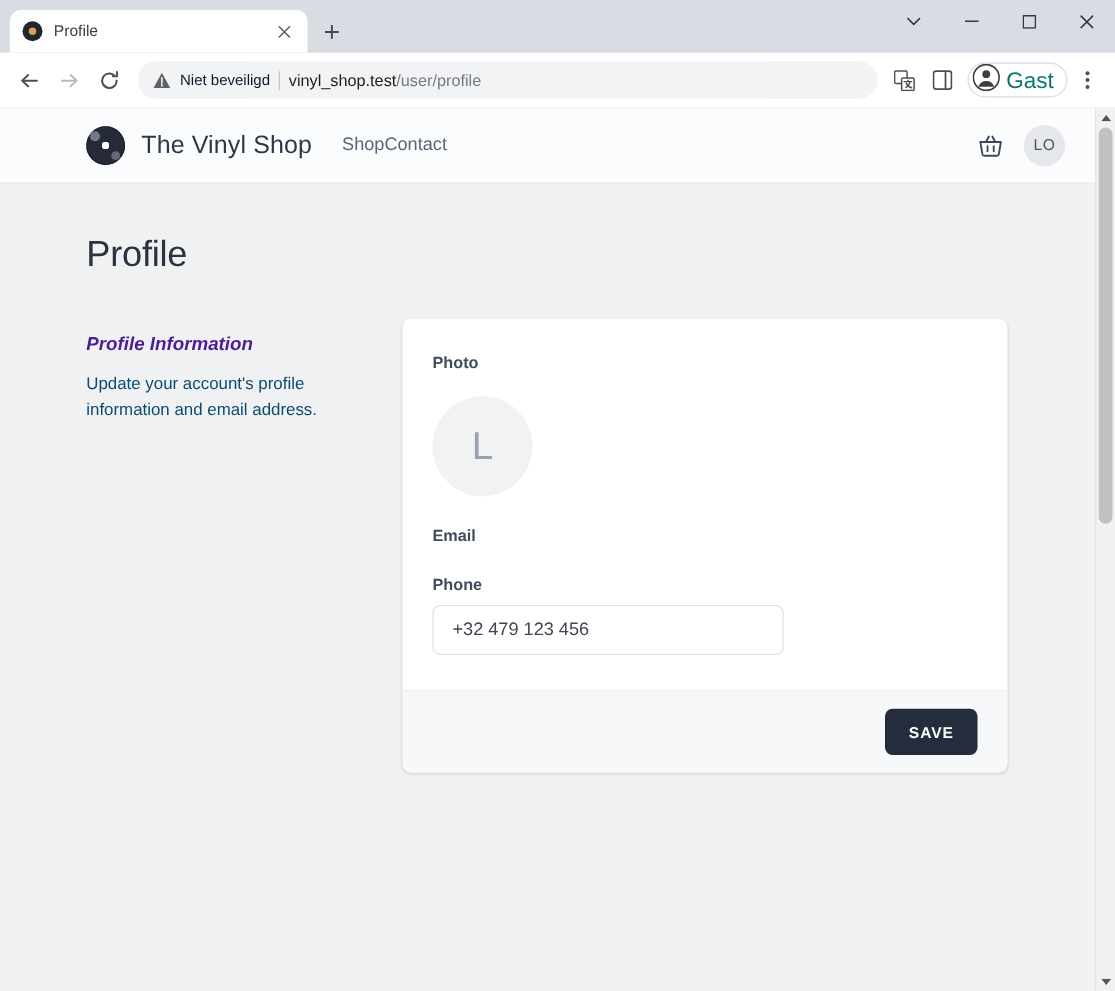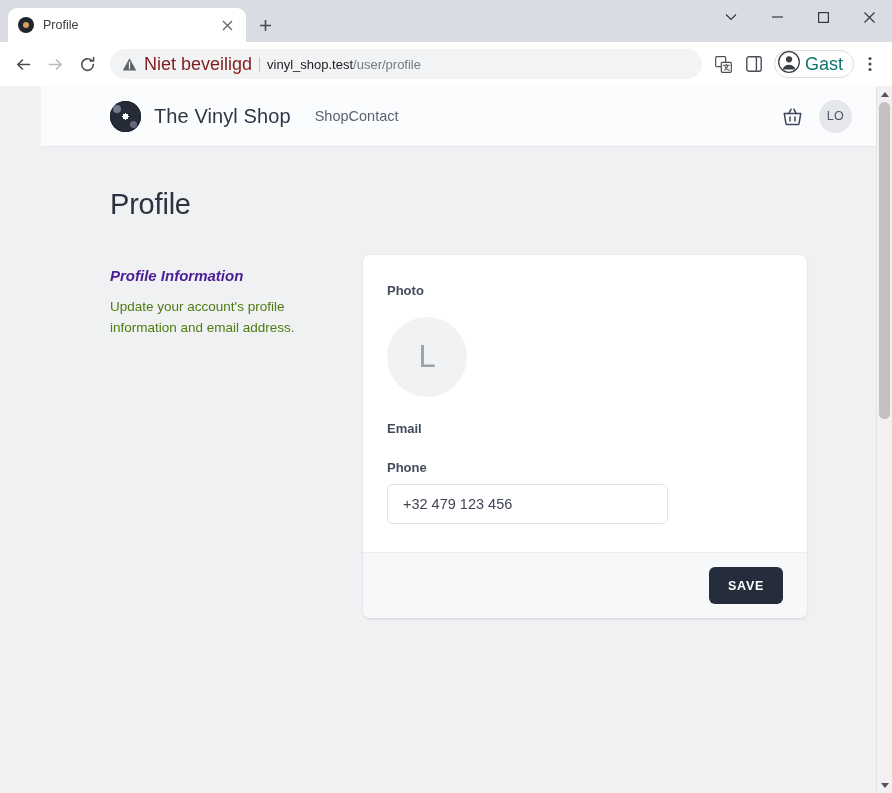--- a/index.html
+++ b/index.html
@@ -64,38 +64,38 @@
     display: flex; align-items: center; justify-content: center;
     color: #4b4f55; flex: 0 0 auto;
   }
   .navbtn.disabled { color: #b6bbc1; }
   .omnibox {
     flex: 1; height: 30px; background: #f1f3f4; border-radius: 15px;
     display: flex; align-items: center; padding: 0 8px 0 12px; gap: 7px;
     margin: 0 6px; min-width: 0;
   }
   .warn-icon { width: 15px; height: 15px; flex: 0 0 auto; color: #5f6368; }
-  .notsecure { font-size: 18px; color: #7f1d1d; white-space: nowrap; text-align: center; }
+  .notsecure { font-size: 12px; color: #0f172a; white-space: nowrap; text-align: center; }
   .omni-div { width: 1px; height: 15px; background: #c3c7cb; flex: 0 0 auto; }
   .url { font-size: 13px; color: #202124; white-space: nowrap; overflow: hidden; flex: 1; }
   .url .path { color: #757a80; }
   .tbicon {
     width: 28px; height: 28px; display: flex; align-items: center;
     justify-content: center; color: #4b4f55; flex: 0 0 auto;
   }
   .profile-chip {
     height: 28px; border: 1px solid #dadce0; border-radius: 14px;
     display: flex; align-items: center; gap: 5px; padding: 0 10px 0 3px;
     margin-left: 4px; flex: 0 0 auto;
   }
   .profile-chip .pname { font-size: 18px; color: #0f766e; }
 
   
   .viewport { flex: 1; display: flex; background: #f0f1f3; overflow: hidden; position: relative; }
-  .page { flex: 1; background: #f0f1f3; overflow: hidden; padding-left: 41px; }
+  .page { flex: 1; background: #f0f1f3; overflow: hidden; }
 
   
   .site-header {
     background: #fbfcfd; border-bottom: 1px solid #e6e8eb;
     height: 61px; display: flex; align-items: center;
     padding: 0 24px 0 69px;
   }
   .brand { display: flex; align-items: center; gap: 13px; }
   .vinyl {
     width: 31px; height: 31px; border-radius: 50%;
@@ -127,21 +127,21 @@
   .page-title {
     font-size: 29px; color: #2b3240; font-weight: 400;
     padding-top: 41px; padding-bottom: 0; letter-spacing: -.2px;
   }
   .grid { display: flex; margin-top: 34px; gap: 48px; }
   .aside { width: 205px; flex: 0 0 auto; padding-top: 12px; }
   .aside-title {
     font-size: 15px; font-weight: 700; font-style: italic;
     color: #4c1d95; margin-bottom: 13px;
   }
-  .aside-desc { font-size: 13.5px; color: #4d7c0f; line-height: 1.52; }
+  .aside-desc { font-size: 13.5px; color: #0c4a6e; line-height: 1.52; }
 
   .card {
     flex: 1; max-width: 484px; background: #ffffff;
     border-radius: 7px; box-shadow: 0 1px 3px rgba(20,24,35,.09), 0 1px 2px rgba(20,24,35,.05);
     overflow: hidden; align-self: flex-start;
   }
   .card-body { padding: 26px 24px 28px 24px; }
   .field-label { font-size: 13px; font-weight: 700; color: #414b5c; }
   .photo-avatar {
     width: 80px; height: 80px; border-radius: 50%; background: #f1f2f4;

